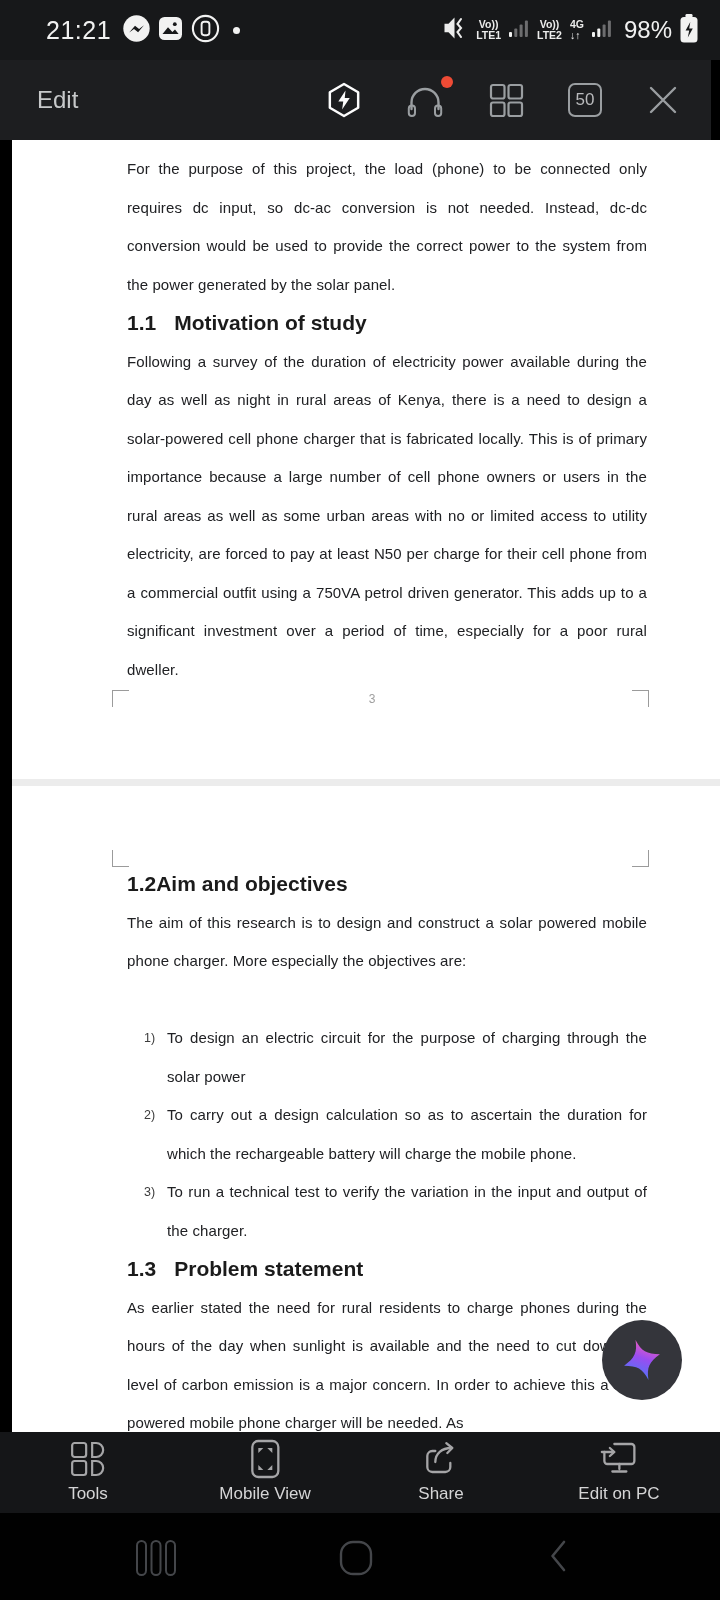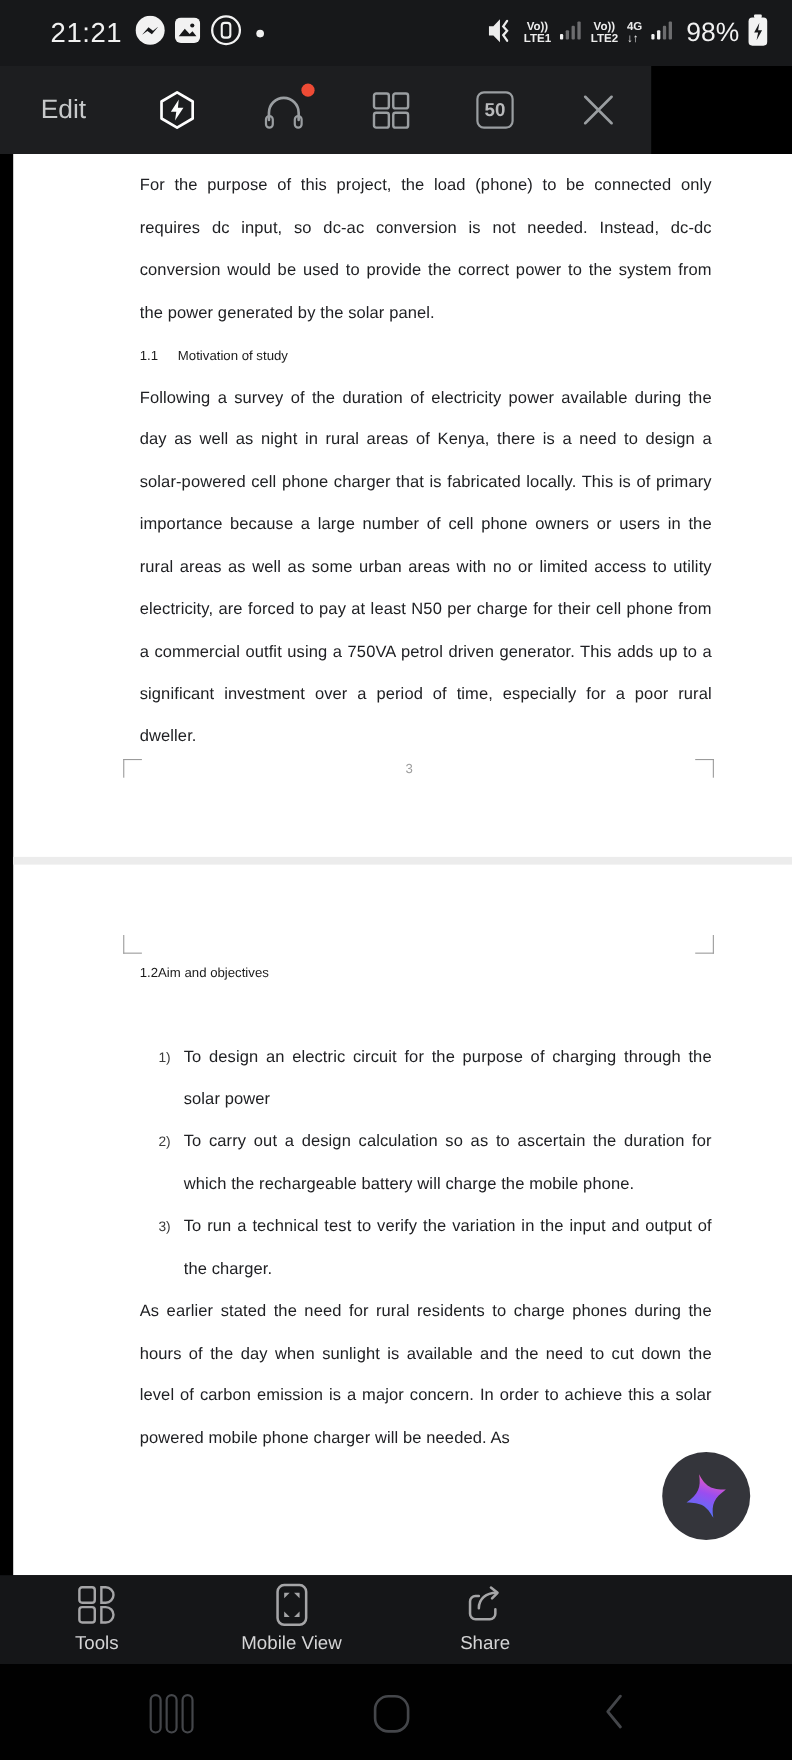--- a/index.html
+++ b/index.html
@@ -13,38 +13,38 @@
   .sb-time{font-size:25px;color:#f1f1f1;letter-spacing:.5px;margin-right:3px;}
   .sb-right{margin-left:auto;display:flex;align-items:center;gap:8px;margin-right:22px;}
   .sb-dot{width:7px;height:7px;border-radius:50%;background:#f1f1f1;margin-left:4px;}
   .sim-stack{display:flex;flex-direction:column;align-items:center;line-height:11px;}
   .sim-stack span{font-size:10.5px;font-weight:bold;color:#ececec;}
   .net-stack{display:flex;flex-direction:column;align-items:flex-start;line-height:11px;}
   .net-stack span{font-size:10.5px;font-weight:bold;color:#ececec;}
   .sb-batt-pct{font-size:24px;color:#f1f1f1;margin-left:4px;text-align:center;}
 
   
-  .edit-bar{position:absolute;top:60px;left:0;width:592px;height:80px;background:#1d1e20;
+  .edit-bar{position:absolute;top:60px;left:0;width:711px;height:80px;background:#1d1e20;
             display:flex;align-items:center;}
   .edit-title{margin-left:37px;font-size:24px;color:#c7c9ca;}
-  .edit-actions{margin-left:auto;display:flex;align-items:center;gap:60px;margin-right:31px;font-weight:bold;}
+  .edit-actions{margin-left:auto;display:flex;align-items:center;gap:44px;margin-right:31px;}
   .icon-btn{position:relative;display:flex;align-items:center;justify-content:center;}
   .red-dot{position:absolute;top:-6px;right:-8px;width:12px;height:12px;border-radius:50%;}
   .page-badge{width:30px;height:30px;border:2.2px solid #9a9ea1;border-radius:7px;
               display:flex;align-items:center;justify-content:center;
               font-size:17px;color:#b9babc;}
 
   
   .doc{position:absolute;top:140px;left:12px;width:720px;height:1292px;background:#ffffff;}
   .page-text{position:absolute;left:0;right:0;padding:0 85px 0 115px;}
   .p3{top:10px;}
   .p4{top:725px;}
   .body-p{margin:0;font-size:15px;line-height:38.5px;color:#202124;text-align:justify;
           letter-spacing:.1px;}
-  .hd{margin:0;font-size:12px;line-height:38.5px;color:#1b1b1b;font-weight:normal;}
+  .hd{margin:0;font-size:21px;line-height:38.5px;color:#1b1b1b;font-weight:bold;}
   .hd .num{margin-right:18px;}
   .hd.nogap .num{margin-right:0;}
   .objectives{margin-top:38.5px;}
   .obj{position:relative;padding-left:40px;}
   .obj .marker{position:absolute;left:17px;top:0;font-size:12.5px;line-height:38.5px;color:#3c3c3c;}
   .mark{position:absolute;width:16px;height:16px;}
   .m3l{top:550px;left:100px;border-left:1.5px solid #9b9b9b;border-top:1.5px solid #9b9b9b;}
   .m3r{top:550px;left:620px;border-right:1.5px solid #9b9b9b;border-top:1.5px solid #9b9b9b;}
   .m4l{top:710px;left:100px;border-left:1.5px solid #9b9b9b;border-bottom:1.5px solid #9b9b9b;}
   .m4r{top:710px;left:620px;border-right:1.5px solid #9b9b9b;border-bottom:1.5px solid #9b9b9b;}
@@ -187,34 +187,36 @@
     <div class="mark m3r"></div>
     <div class="pagenum">3</div>
 
     <div class="page-divider"></div>
 
     <div class="mark m4l"></div>
     <div class="mark m4r"></div>
 
     <div class="page-text p4">
       <p class="hd nogap"><span class="num">1.2</span><span>Aim and objectives</span></p>
+      <p class="body-p">The aim of this research is to design and construct a solar powered mobile phone charger. More especially the objectives are:</p>
       <div class="objectives">
         <div class="obj">
           <span class="marker">1)</span>
           <p class="body-p t">To design an electric circuit for the purpose of charging through the solar power</p>
         </div>
         <div class="obj">
           <span class="marker">2)</span>
           <p class="body-p t">To carry out a design calculation so as to ascertain the duration for which the rechargeable battery will charge the mobile phone.</p>
         </div>
         <div class="obj">
           <span class="marker">3)</span>
           <p class="body-p t">To run a technical test to verify the variation in the input and output of the charger.</p>
         </div>
       </div>
+      <p class="hd"><span class="num">1.3</span><span>Problem statement</span></p>
       <p class="body-p">As earlier stated the need for rural residents to charge phones during the hours of the day when sunlight is available and the need to cut down the level of carbon emission is a major concern. In order to achieve this a solar powered mobile phone charger will be needed. As</p>
     </div>
 
     <div class="fab" style="background: rgb(52, 53, 59);">
       <svg width="46" height="46" viewBox="0 0 44 44">
         <defs>
           <linearGradient id="sparkGrad" x1="36" y1="6" x2="10" y2="40" gradientUnits="userSpaceOnUse">
             <stop offset="0" stop-color="#ff5fb2"></stop>
             <stop offset="0.45" stop-color="#9a4df0"></stop>
             <stop offset="1" stop-color="#3f7dfb"></stop>
@@ -251,20 +253,31 @@
     </div>
     <div class="tb-item" style="left:441px">
       <span class="tb-icon">
         <svg width="38" height="38" viewBox="0 0 38 38">
             <path d="M13 11 H10 a5 5 0 0 0 -5 5 v11 a5 5 0 0 0 5 5 h13 a5 5 0 0 0 5 -5 v-4" stroke="#a5a5a7" stroke-width="2.3" fill="none" stroke-linecap="round"></path>
             <path d="M13 22 C13 13.5 19.5 8 29 8" stroke="#a5a5a7" stroke-width="2.3" fill="none" stroke-linecap="round"></path>
             <polyline points="24,3.2 30,8 25,13" stroke="#a5a5a7" stroke-width="2.3" fill="none" stroke-linecap="round" stroke-linejoin="round"></polyline>
           </svg>
       </span>
       <span class="tb-label">Share</span>
+    </div>
+    <div class="tb-item" style="left:619px">
+      <span class="tb-icon">
+        <svg width="40" height="38" viewBox="0 0 40 38">
+            <path d="M15 4 h17 a3 3 0 0 1 3 3 v14 a3 3 0 0 1 -3 3 H8 a3 3 0 0 1 -3 -3 v-9" stroke="#a5a5a7" stroke-width="2.3" fill="none" stroke-linecap="round"></path>
+            <path d="M2.5 12 H14" stroke="#a5a5a7" stroke-width="2.3" stroke-linecap="round"></path>
+            <polyline points="10.5,8 15,12 10.5,16" stroke="#a5a5a7" stroke-width="2.3" fill="none" stroke-linecap="round" stroke-linejoin="round"></polyline>
+            <path d="M20 24 v5 M13 31.5 h14" stroke="#a5a5a7" stroke-width="2.3" stroke-linecap="round"></path>
+          </svg>
+      </span>
+      <span class="tb-label">Edit on PC</span>
     </div>
   </div>
 
   <div class="navbar">
     <span class="nav-btn" style="left:156px">
       <svg width="42" height="38" viewBox="0 0 42 38">
           <rect x="2" y="2" width="9" height="34" rx="4.5" stroke="#44464a" stroke-width="2" fill="none"></rect>
           <rect x="16.5" y="2" width="9" height="34" rx="4.5" stroke="#44464a" stroke-width="2" fill="none"></rect>
           <rect x="31" y="2" width="9" height="34" rx="4.5" stroke="#44464a" stroke-width="2" fill="none"></rect>
         </svg>

